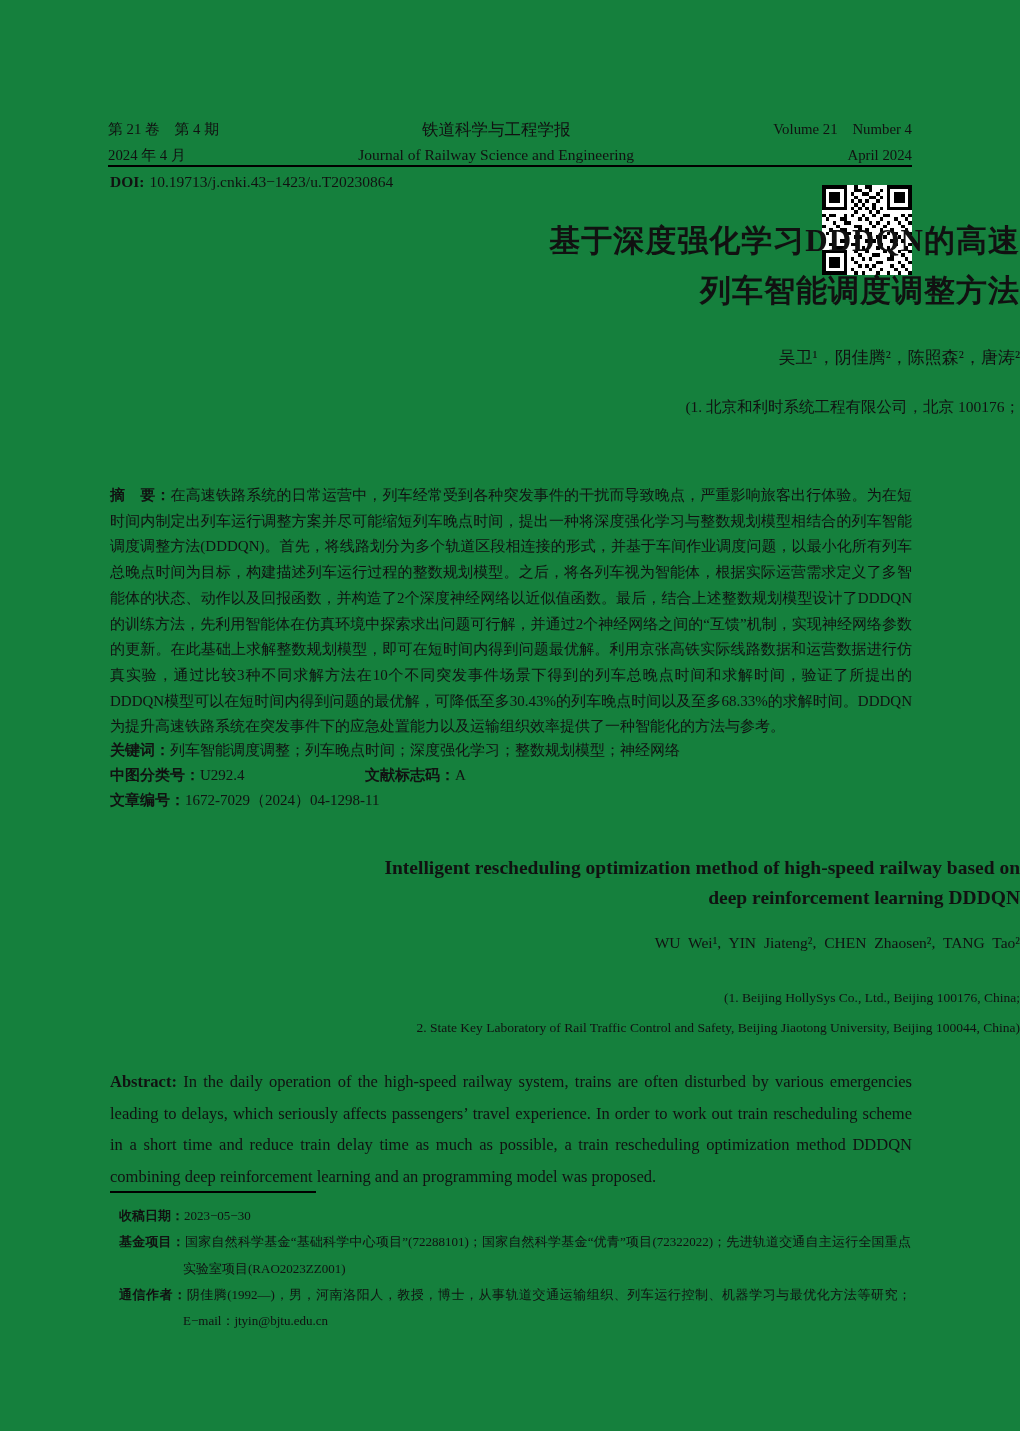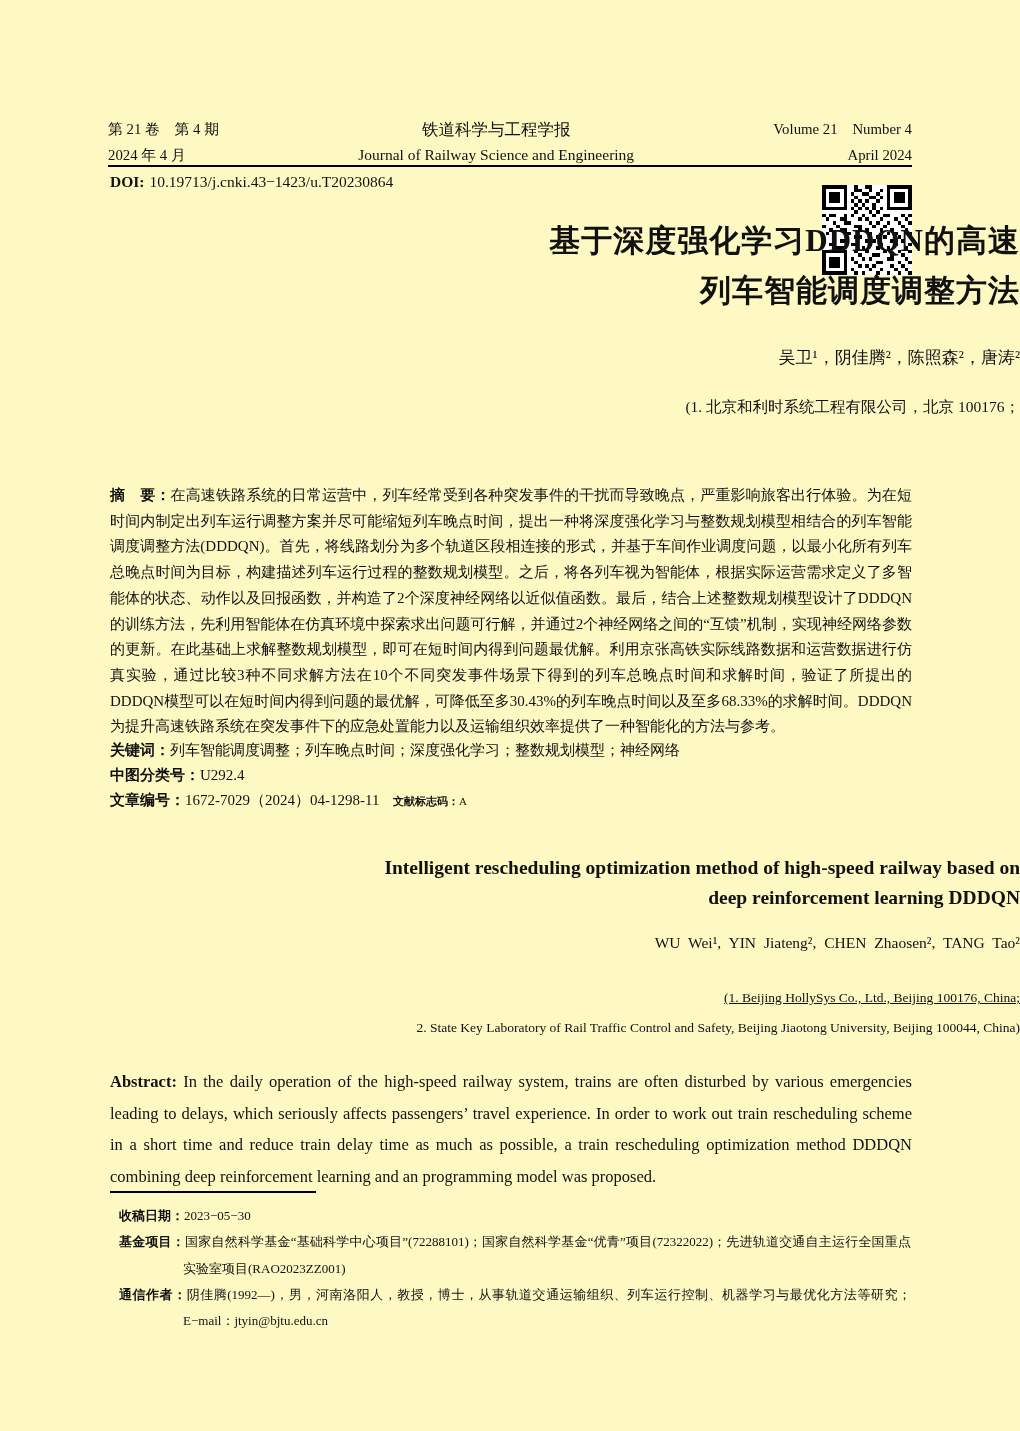--- a/index.html
+++ b/index.html
@@ -1,20 +1,20 @@
 <!DOCTYPE html>
 <html><head>
 <meta charset="utf-8">
 <style>
   html,body{margin:0;padding:0;background:#e8e8e8;}
   .page{
     position:relative;
     width:1020px;height:1431px;
     margin:0 auto;
-    background:#fef9c3;
+    background:#15803d;
     font-family:"Liberation Serif","DejaVu Serif",serif;
     color:#111;
     overflow:hidden;
   }
   .abs{position:absolute;}
   .center{left:0;width:100%;text-align:right;}
 
   .hdr{top:116px;left:108px;width:804px;display:flex;justify-content:space-between;align-items:flex-start;font-size:14.8px;line-height:26px;}
   .hdr-left{text-align:left;white-space:nowrap;}
   .hdr-center{text-align:center;flex:1;}
@@ -32,27 +32,27 @@
   .title-zh{top:216px;font-size:31px;font-weight:700;line-height:50px;letter-spacing:1px;}
   .authors-zh{top:346px;font-size:17px;}
   .affil-zh-1{top:397px;font-size:15.5px;}
   .affil-zh-2{top:427px;font-size:15.5px;}
 
   .abstract-zh{top:482px;left:110px;width:802px;font-size:15px;line-height:25.7px;text-align:justify;}
   .abstract-zh .lbl{font-weight:700;font-family:"Liberation Sans","DejaVu Sans",sans-serif;}
 
   .kw-row{top:741px;left:110px;font-size:15px;}
   .clc-left{top:766px;left:110px;font-size:15px;}
-  .clc-right{top:794px;left:365px;font-size:11px;margin-left:28px;}
+  .clc-right{top:766px;left:365px;font-size:15px;}
   .aid-row{top:791px;left:110px;font-size:15px;}
   .lbl-b{font-weight:700;font-family:"Liberation Sans","DejaVu Sans",sans-serif;}
 
   .title-en{top:853px;font-size:19.5px;font-weight:700;line-height:30px;}
   .authors-en{top:934px;font-size:15.5px;word-spacing:4px;}
-  .affil-en-1{top:990px;font-size:13.5px;text-decoration:underline;}
+  .affil-en-1{top:990px;font-size:13.5px;}
   .affil-en-2{top:1020px;font-size:13.5px;}
 
   .abstract-en{top:1066px;left:110px;width:802px;font-size:16.5px;line-height:31.6px;text-align:justify;}
   .abstract-en .lbl{font-weight:700;margin-top:8px;}
 
   .fn-rule{top:1191px;left:110px;width:206px;height:2px;background:#000;}
   .footnotes{top:1203px;left:119px;width:792px;font-size:13px;line-height:26.3px;}
   .footnotes p{margin:0;padding-left:64px;text-indent:-64px;text-align:justify;}
   .fn-label{font-weight:700;font-family:"Liberation Sans","DejaVu Sans",sans-serif;}
 </style>

